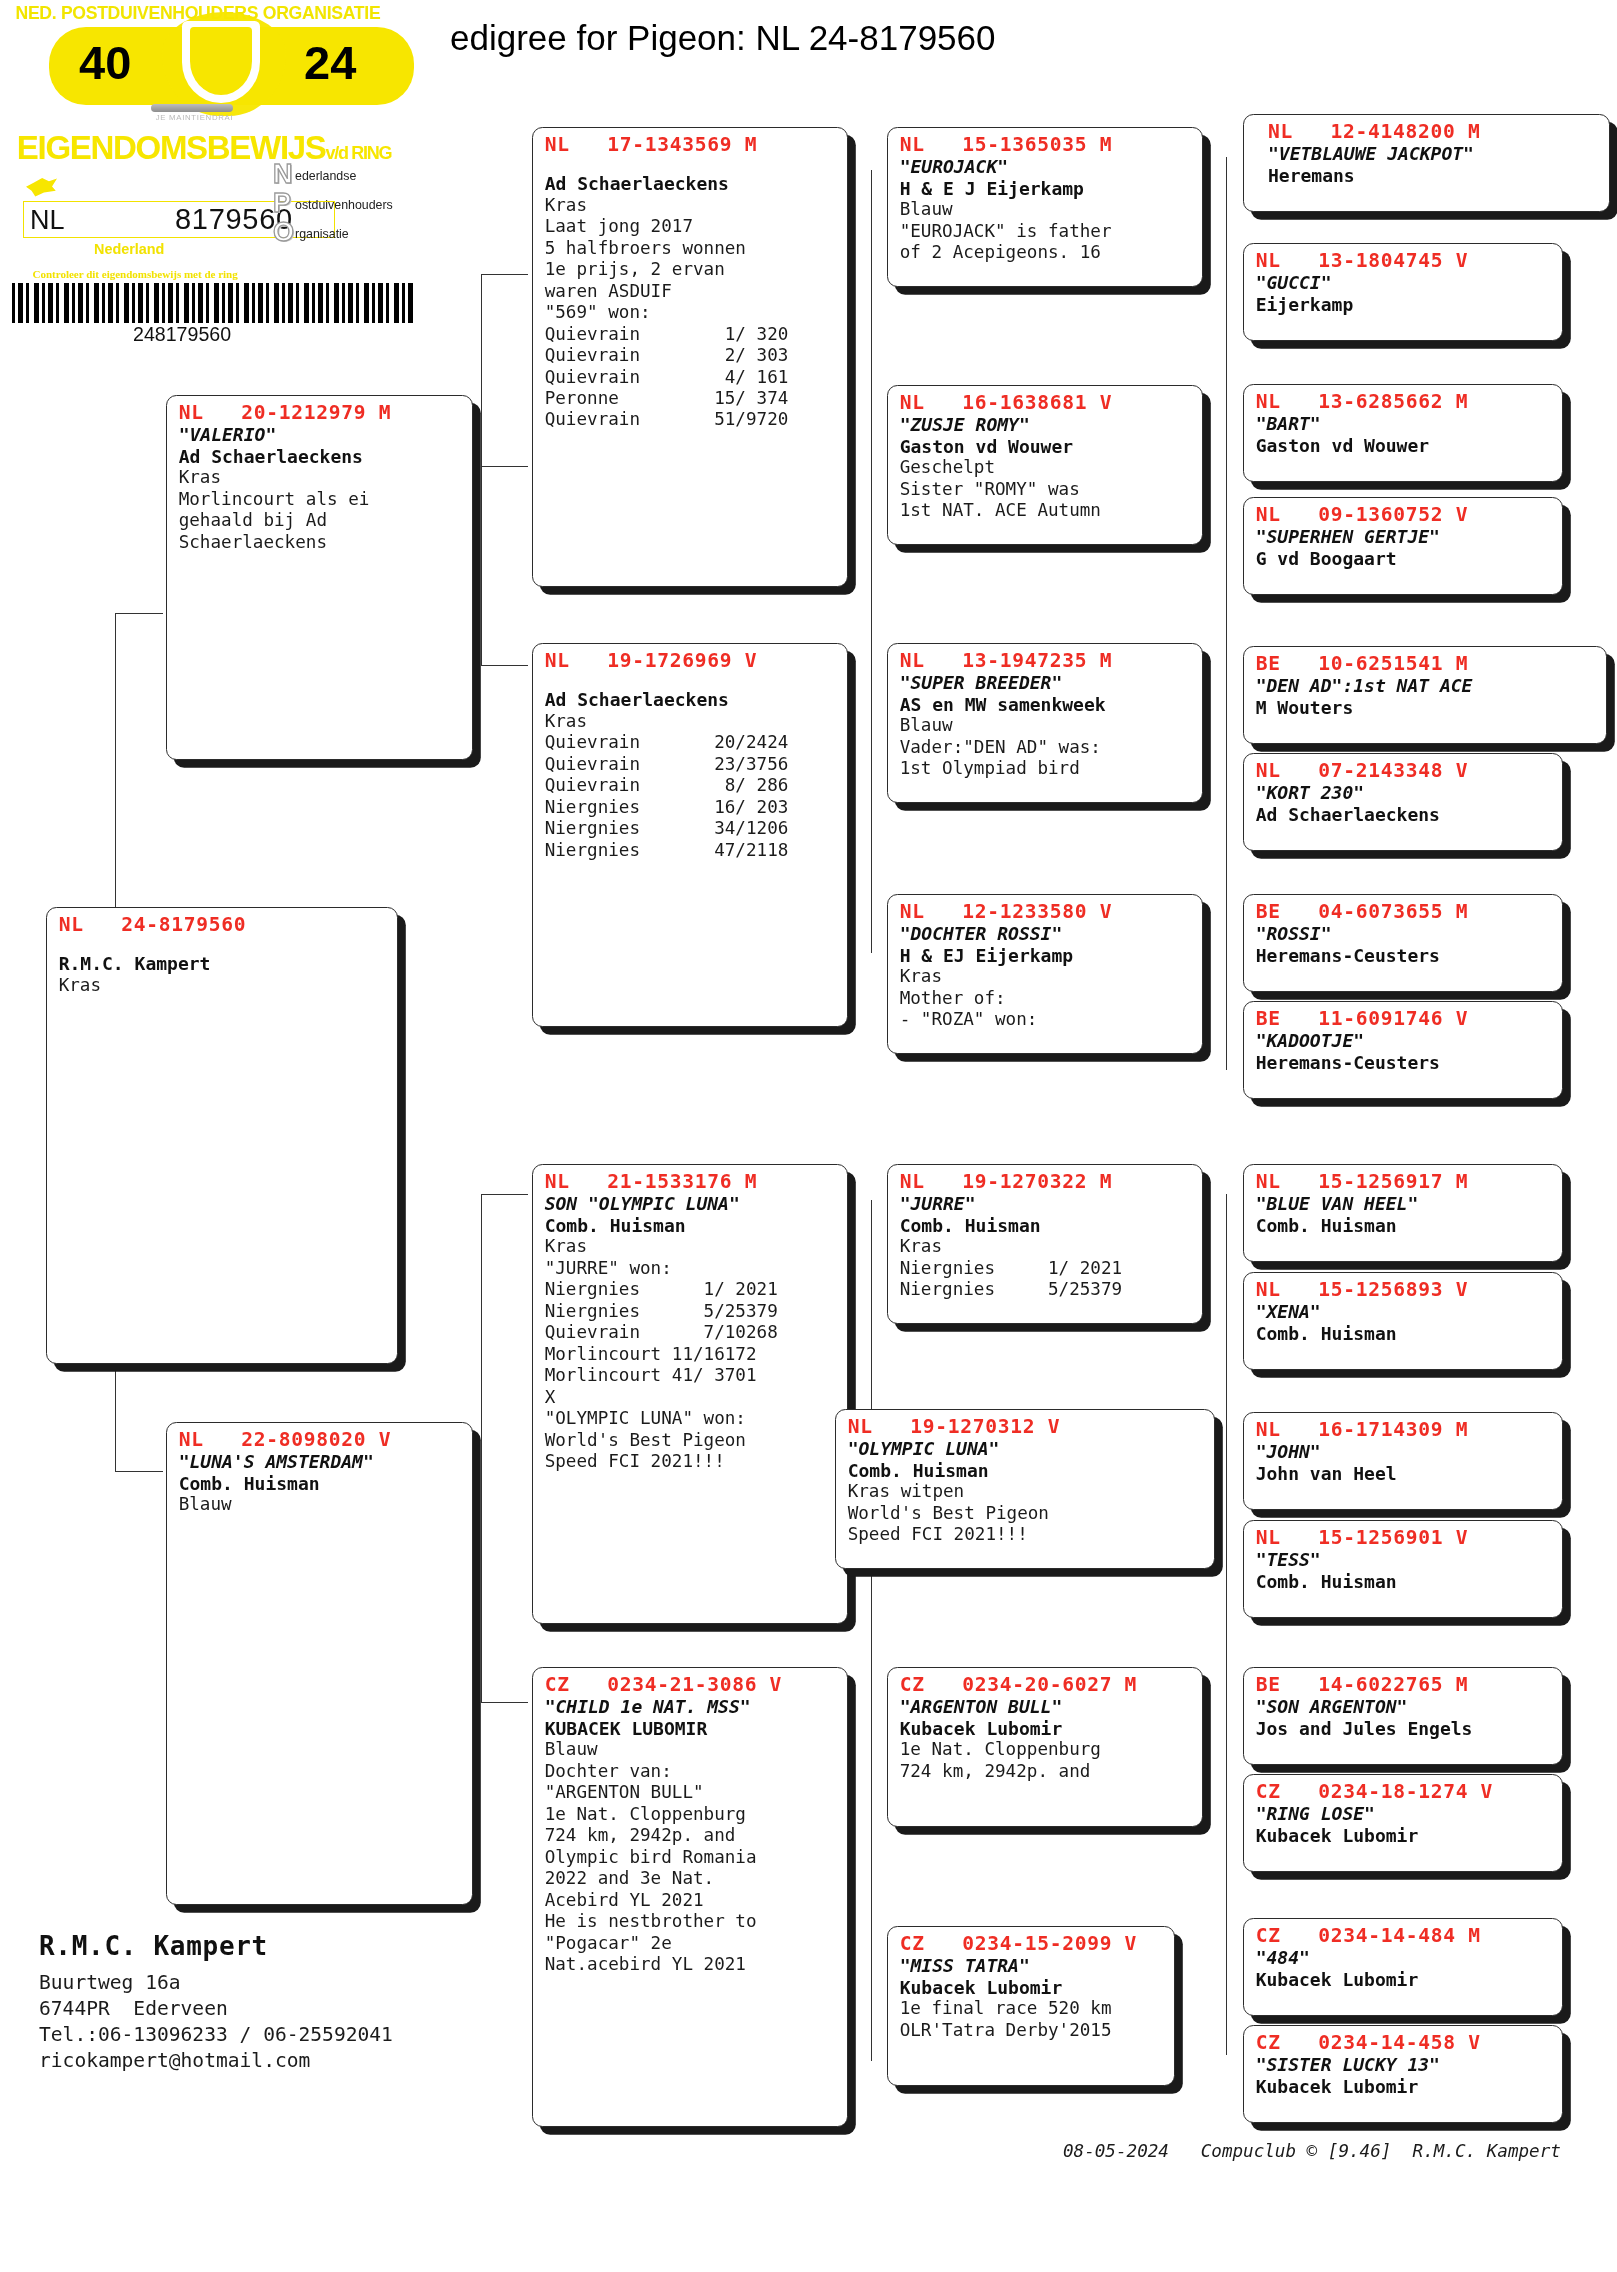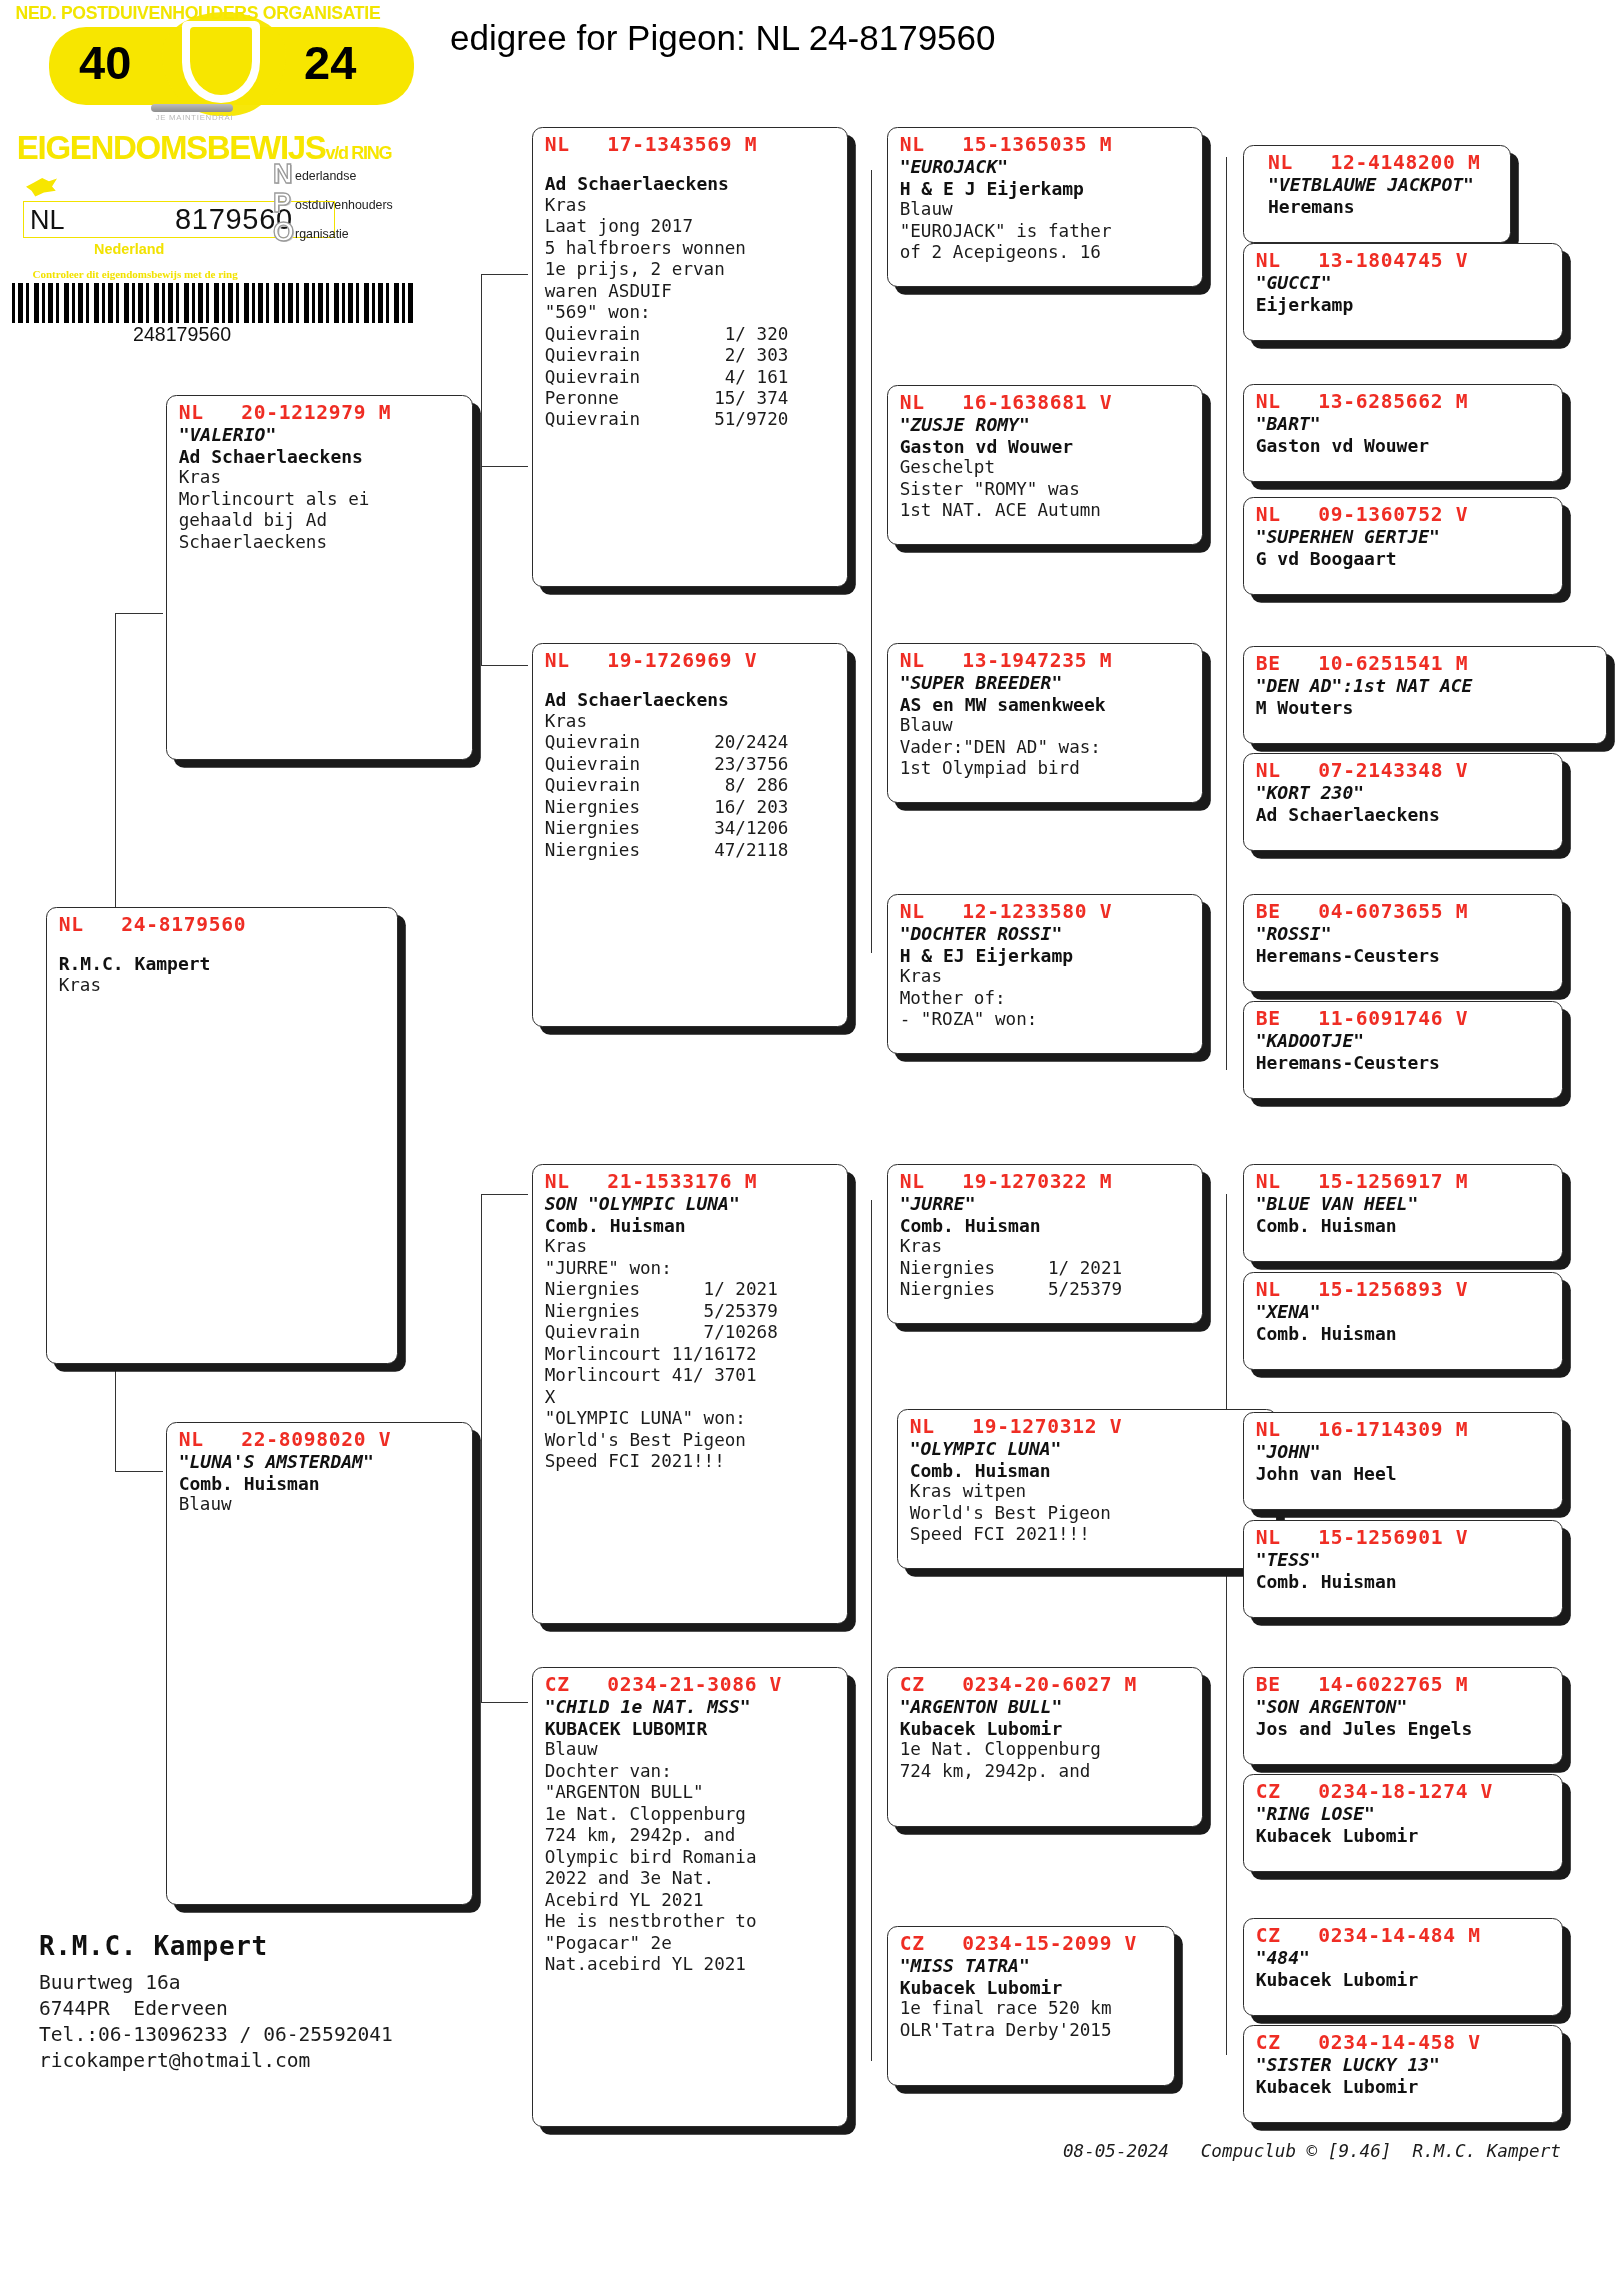--- a/index.html
+++ b/index.html
@@ -363,21 +363,21 @@
 
 <div class="card" style="left:887px; top:1164px; width:316px; height:160px;">
   <div class="ring">NL   19-1270322 M</div>
   <div class="nick">"JURRE"</div>
   <div class="owner">Comb. Huisman</div>
   <div class="line">Kras</div>
   <div class="line">Niergnies     1/ 2021</div>
   <div class="line">Niergnies     5/25379</div>
 </div>
 
-<div class="card" style="left:897px; top:1409px; width:380px; height:160px;">
+<div class="card" style="left:835px; top:1409px; width:380px; height:160px;">
   <div class="ring">NL   19-1270312 V</div>
   <div class="nick">"OLYMPIC LUNA"</div>
   <div class="owner">Comb. Huisman</div>
   <div class="line">Kras witpen</div>
   <div class="line">World's Best Pigeon</div>
   <div class="line">Speed FCI 2021!!!</div>
 </div>
 
 <div class="card" style="left:887px; top:1667px; width:316px; height:160px;">
   <div class="ring">CZ   0234-20-6027 M</div>
@@ -390,21 +390,21 @@
 
 <div class="card" style="left:887px; top:1918px; width:288px; height:160px;margin-top:8px;">
   <div class="ring">CZ   0234-15-2099 V</div>
   <div class="nick">"MISS TATRA"</div>
   <div class="owner">Kubacek Lubomir</div>
   <div class="line"></div>
   <div class="line">1e final race 520 km</div>
   <div class="line">OLR'Tatra Derby'2015</div>
 </div>
 
-<div class="card" style="left:1243px; top:145px; width:268px; height:98px;padding-left:24px;">
+<div class="card" style="left:1243px; top:114px; width:367px; height:98px;padding-left:24px;">
   <div class="ring">NL   12-4148200 M</div>
   <div class="nick">"VETBLAUWE JACKPOT"</div>
   <div class="owner">Heremans</div>
 </div>
 <div class="card" style="left:1243px; top:243px; width:320px; height:98px;">
   <div class="ring">NL   13-1804745 V</div>
   <div class="nick">"GUCCI"</div>
   <div class="owner">Eijerkamp</div>
 </div>
 <div class="card" style="left:1243px; top:384px; width:320px; height:98px;">

